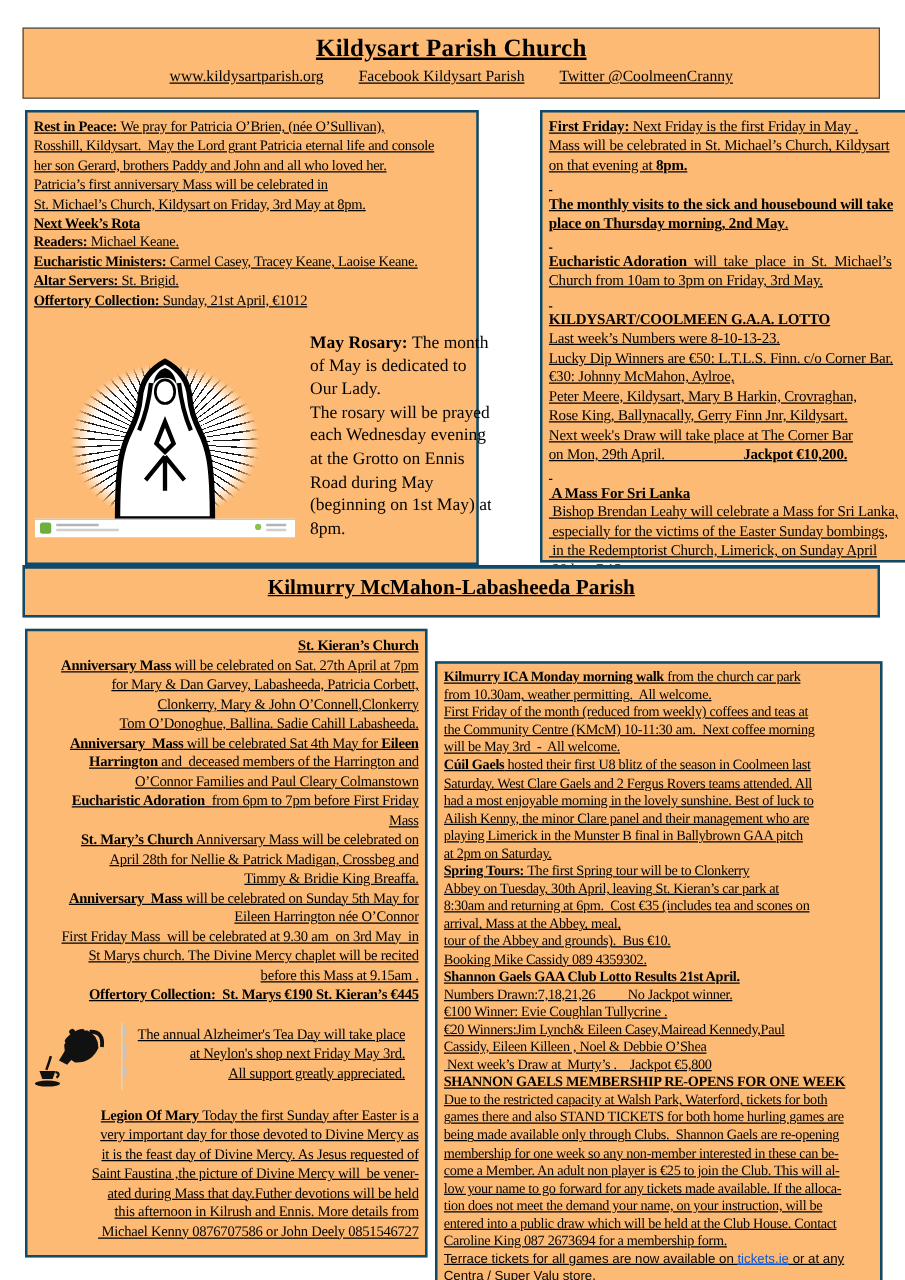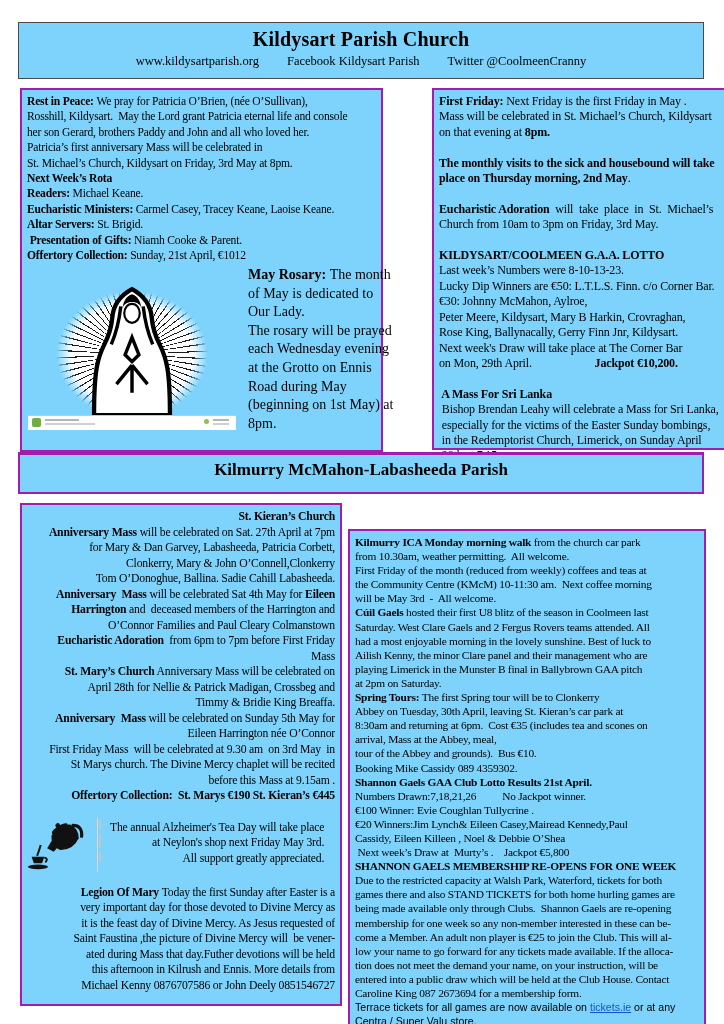--- a/index.html
+++ b/index.html
@@ -1,19 +1,19 @@
 <!DOCTYPE html>
 <html><head>
 <meta charset="utf-8">
 <style>
   html,body{margin:0;padding:0;background:#e9e9e9;}
   #page{position:relative;width:724px;height:1024px;background:#fff;
         font-family:"Liberation Serif",serif;color:#000;overflow:hidden;}
-  .abs{position:absolute;box-sizing:border-box;background:#7dd3fc;}
-  .bdr{border:2px solid #a21caf;}
+  .abs{position:absolute;box-sizing:border-box;background:#fdba74;text-decoration:underline;}
+  .bdr{border:2px solid #0c4a6e;}
   
   .header-box{left:18px;top:22px;width:686px;height:57px;border:1px solid #4a4a4a;}
   .h-title{font-size:20px;font-weight:bold;text-align:center;margin-top:5px;letter-spacing:.2px;}
   .h-sub{font-size:12.5px;text-align:center;margin-top:3px;}
   .h-sub span{margin:0 14px;}
   
   .tl{left:20px;top:88px;width:363px;height:364px;padding:4px 5px;}
   .tr{left:387px;top:88px;width:319px;height:362px;padding:4px 5px;margin-left:45px;}
   .sec{left:18px;top:452px;width:686px;height:42px;border-width:3px 2px 2px 2px;}
   .sec-title{font-size:17px;font-weight:bold;text-align:center;margin-top:5px;}
@@ -66,21 +66,20 @@
     <div>
         <div class="ln"><span class="b">Rest in Peace: </span><span>We pray for Patricia O’Brien, (née O’Sullivan),</span></div>
         <div class="ln"><span>Rosshill, Kildysart.  May the Lord grant Patricia eternal life and console</span></div>
         <div class="ln"><span>her son Gerard, brothers Paddy and John and all who loved her.</span></div>
         <div class="ln"><span>Patricia’s first anniversary Mass will be celebrated in</span></div>
         <div class="ln"><span>St. Michael’s Church, Kildysart on Friday, 3rd May at 8pm.</span></div>
         <div class="ln"><span class="b">Next Week’s Rota</span></div>
         <div class="ln"><span class="b">Readers: </span><span>Michael Keane.</span></div>
         <div class="ln"><span class="b">Eucharistic Ministers: </span><span>Carmel Casey, Tracey Keane, Laoise Keane.</span></div>
         <div class="ln"><span class="b">Altar Servers: </span><span>St. Brigid.</span></div>
-        <div class="ln"><span class="b"> Presentation of Gifts: </span><span>Niamh Cooke &amp; Parent.</span></div>
         <div class="ln"><span class="b">Offertory Collection: </span><span>Sunday, 21st April, €1012</span></div>
       </div>
     <div class="rosary">
       <div class="mary">
         <div class="rays"></div>
         <svg width="104" height="138" viewBox="0 0 120 160">
           <path d="M60 6 C45 14 38 26 37 40 C36 52 33 60 28 70 C20 86 16 100 16 152 L104 152 C104 100 100 86 92 70 C87 60 84 52 83 40 C82 26 75 14 60 6 Z" fill="#ffffff" stroke="#000" stroke-width="5"></path>
           <path d="M47 26 C45 44 42 56 36 70 M73 26 C75 44 78 56 84 70" fill="none" stroke="#000" stroke-width="4"></path>
           <path d="M49 30 C49 18 71 18 71 30 C71 24 68 14 60 12 C52 14 49 24 49 30 Z" fill="#000"></path>
           <ellipse cx="60" cy="34" rx="9" ry="11" fill="#fff" stroke="#000" stroke-width="2.5"></ellipse>

